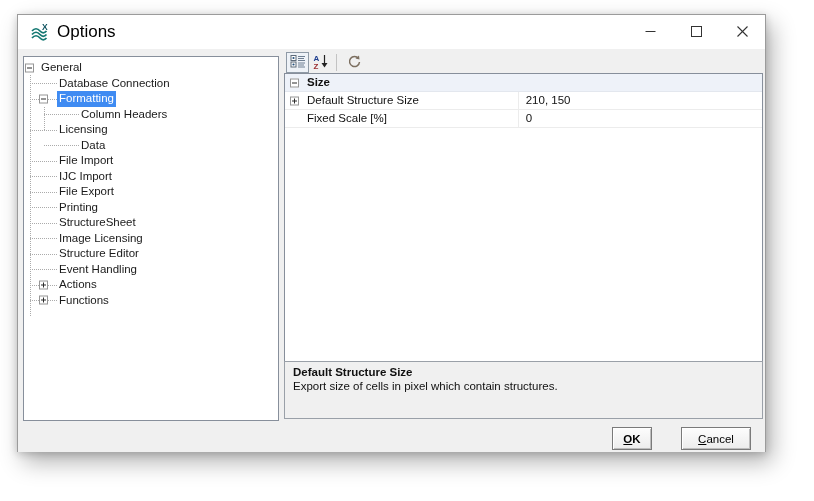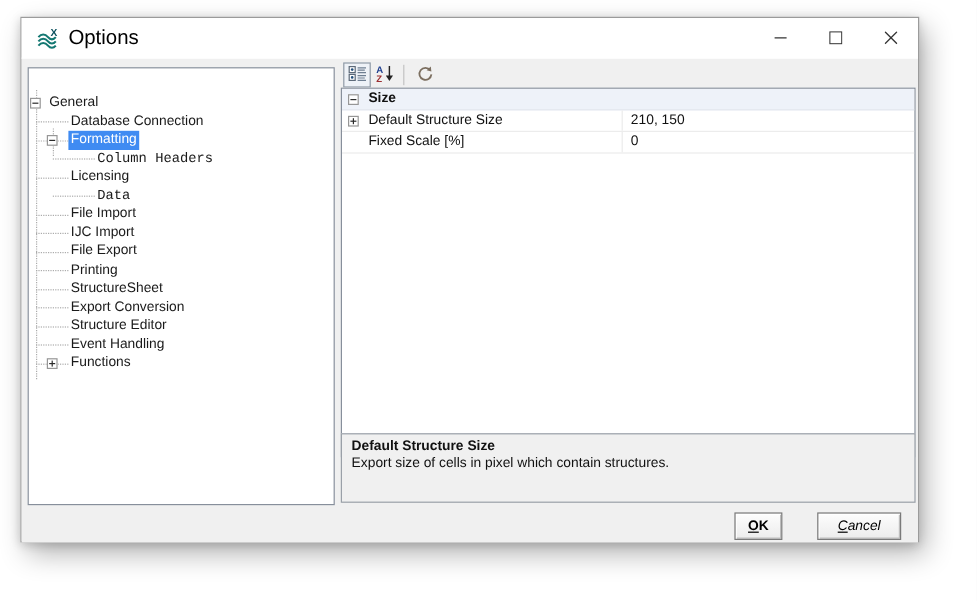--- a/index.html
+++ b/index.html
@@ -20,32 +20,32 @@
   .title{font-size:17px;color:#000;margin-left:7px;}
   .controls{position:absolute;right:0;top:0;height:33px;display:flex;}
   .capbtn{width:46px;height:33px;border:none;background:transparent;display:flex;align-items:center;justify-content:center;padding:0;cursor:default;}
   .capbtn svg{display:block;}
   
   .content{position:relative;width:747px;height:403px;background:#f0f0f0;}
   
   .treepanel{
     position:absolute;left:5px;top:7px;width:256px;height:365px;
     background:#fff;border:1px solid #878f9b;box-sizing:border-box;
-    padding-top:21px;overflow:hidden;position:absolute;font-size:11.5px;color:#1a1a1a;
+    padding-top:3px;overflow:hidden;position:absolute;font-size:11.5px;color:#1a1a1a;
   }
   .vline{position:absolute;width:0;border-left:1px dotted #ababab;}
   .vline.main{left:6px;top:18px;height:241px;}
   .vline.sub{left:20px;top:50px;height:23px;}
   .trow{position:relative;height:15.5px;line-height:15.5px;white-space:nowrap;}
   .trow.d1::before{content:'';position:absolute;top:50%;left:6px;width:27px;border-top:1px dotted #ababab;}
   .trow.d2::before{content:'';position:absolute;top:50%;left:20px;width:35px;border-top:1px dotted #ababab;}
   .trow .tlabel{display:inline-block;padding:0 2px;}
   .trow.d0 .tlabel{margin-left:15px;}
   .trow.d1 .tlabel{margin-left:33px;}
-  .trow.d2 .tlabel{margin-left:55px;font-family:Liberation Mono, monospace;}
+  .trow.d2 .tlabel{margin-left:55px;}
   .tlabel.sel{background:var(--sel,#3f8bf2);color:#fff;}
   .expbox{
     position:absolute;top:50%;transform:translateY(-50%);
     width:9px;height:9px;border:1px solid #969696;background:#fff;box-sizing:border-box;
   }
   .trow.d0 .expbox{left:1px;}
   .trow.d1 .expbox{left:15px;}
   .expbox::before{content:'';position:absolute;left:1px;right:1px;top:3px;height:1px;background:#2b2b2b;}
   .expbox.plus::after{content:'';position:absolute;top:1px;bottom:1px;left:3px;width:1px;background:#2b2b2b;}
   
@@ -75,21 +75,21 @@
   .desc-title{font-weight:bold;margin-bottom:2px;}
   
   .btn{
     position:absolute;top:378px;height:23px;font-size:11.5px;color:#000;
     background:linear-gradient(#fdfdfd,#ececec);
     border:1px solid #7a7a7a;box-sizing:border-box;
     box-shadow:inset 1px 1px 0 #ffffff, inset -1px -1px 0 #bdbdbd;
     font-family:"Liberation Sans", sans-serif;
   }
   .btn.ok{right:113px;width:40px;font-weight:bold;}
-  .btn.cancel{right:14px;width:70px;font-style:italic;}
+  .btn.cancel{right:14px;width:70px;}
   .u{text-decoration:underline;}
 </style>
 </head>
 <body>
 
 <div class="stage">
   <div class="window">
 
     <div class="titlebar">
       <span class="logo">
@@ -137,23 +137,24 @@
             <div class="trow d1"><span class="tlabel">Database Connection</span></div>
             <div class="trow d1"><span class="expbox minus"></span><span class="tlabel sel">Formatting</span></div>
             <div class="trow d2"><span class="tlabel">Column Headers</span></div>
             <div class="trow d1"><span class="tlabel">Licensing</span></div>
             <div class="trow d2"><span class="tlabel">Data</span></div>
             <div class="trow d1"><span class="tlabel">File Import</span></div>
             <div class="trow d1"><span class="tlabel">IJC Import</span></div>
             <div class="trow d1"><span class="tlabel">File Export</span></div>
             <div class="trow d1"><span class="tlabel">Printing</span></div>
             <div class="trow d1"><span class="tlabel">StructureSheet</span></div>
-            <div class="trow d1"><span class="tlabel">Export Conversion</span></div>
+            <div class="trow d1"><span class="tlabel">Image Licensing</span></div>
             <div class="trow d1"><span class="tlabel">Structure Editor</span></div>
             <div class="trow d1"><span class="tlabel">Event Handling</span></div>
+            <div class="trow d1"><span class="expbox plus"></span><span class="tlabel">Actions</span></div>
             <div class="trow d1"><span class="expbox plus"></span><span class="tlabel">Functions</span></div>
           </div>
       </div>
 
       <div class="toolbar">
         <button class="tbtn pressed">
           <span>
             <svg width="16" height="16" viewBox="0 0 16 16">
               <rect x="1" y="2.5" width="5" height="5" fill="#fff" stroke="#5d6a79" stroke-width="1"></rect>
               <circle cx="3.5" cy="5" r="1.1" fill="#24507c"></circle>

